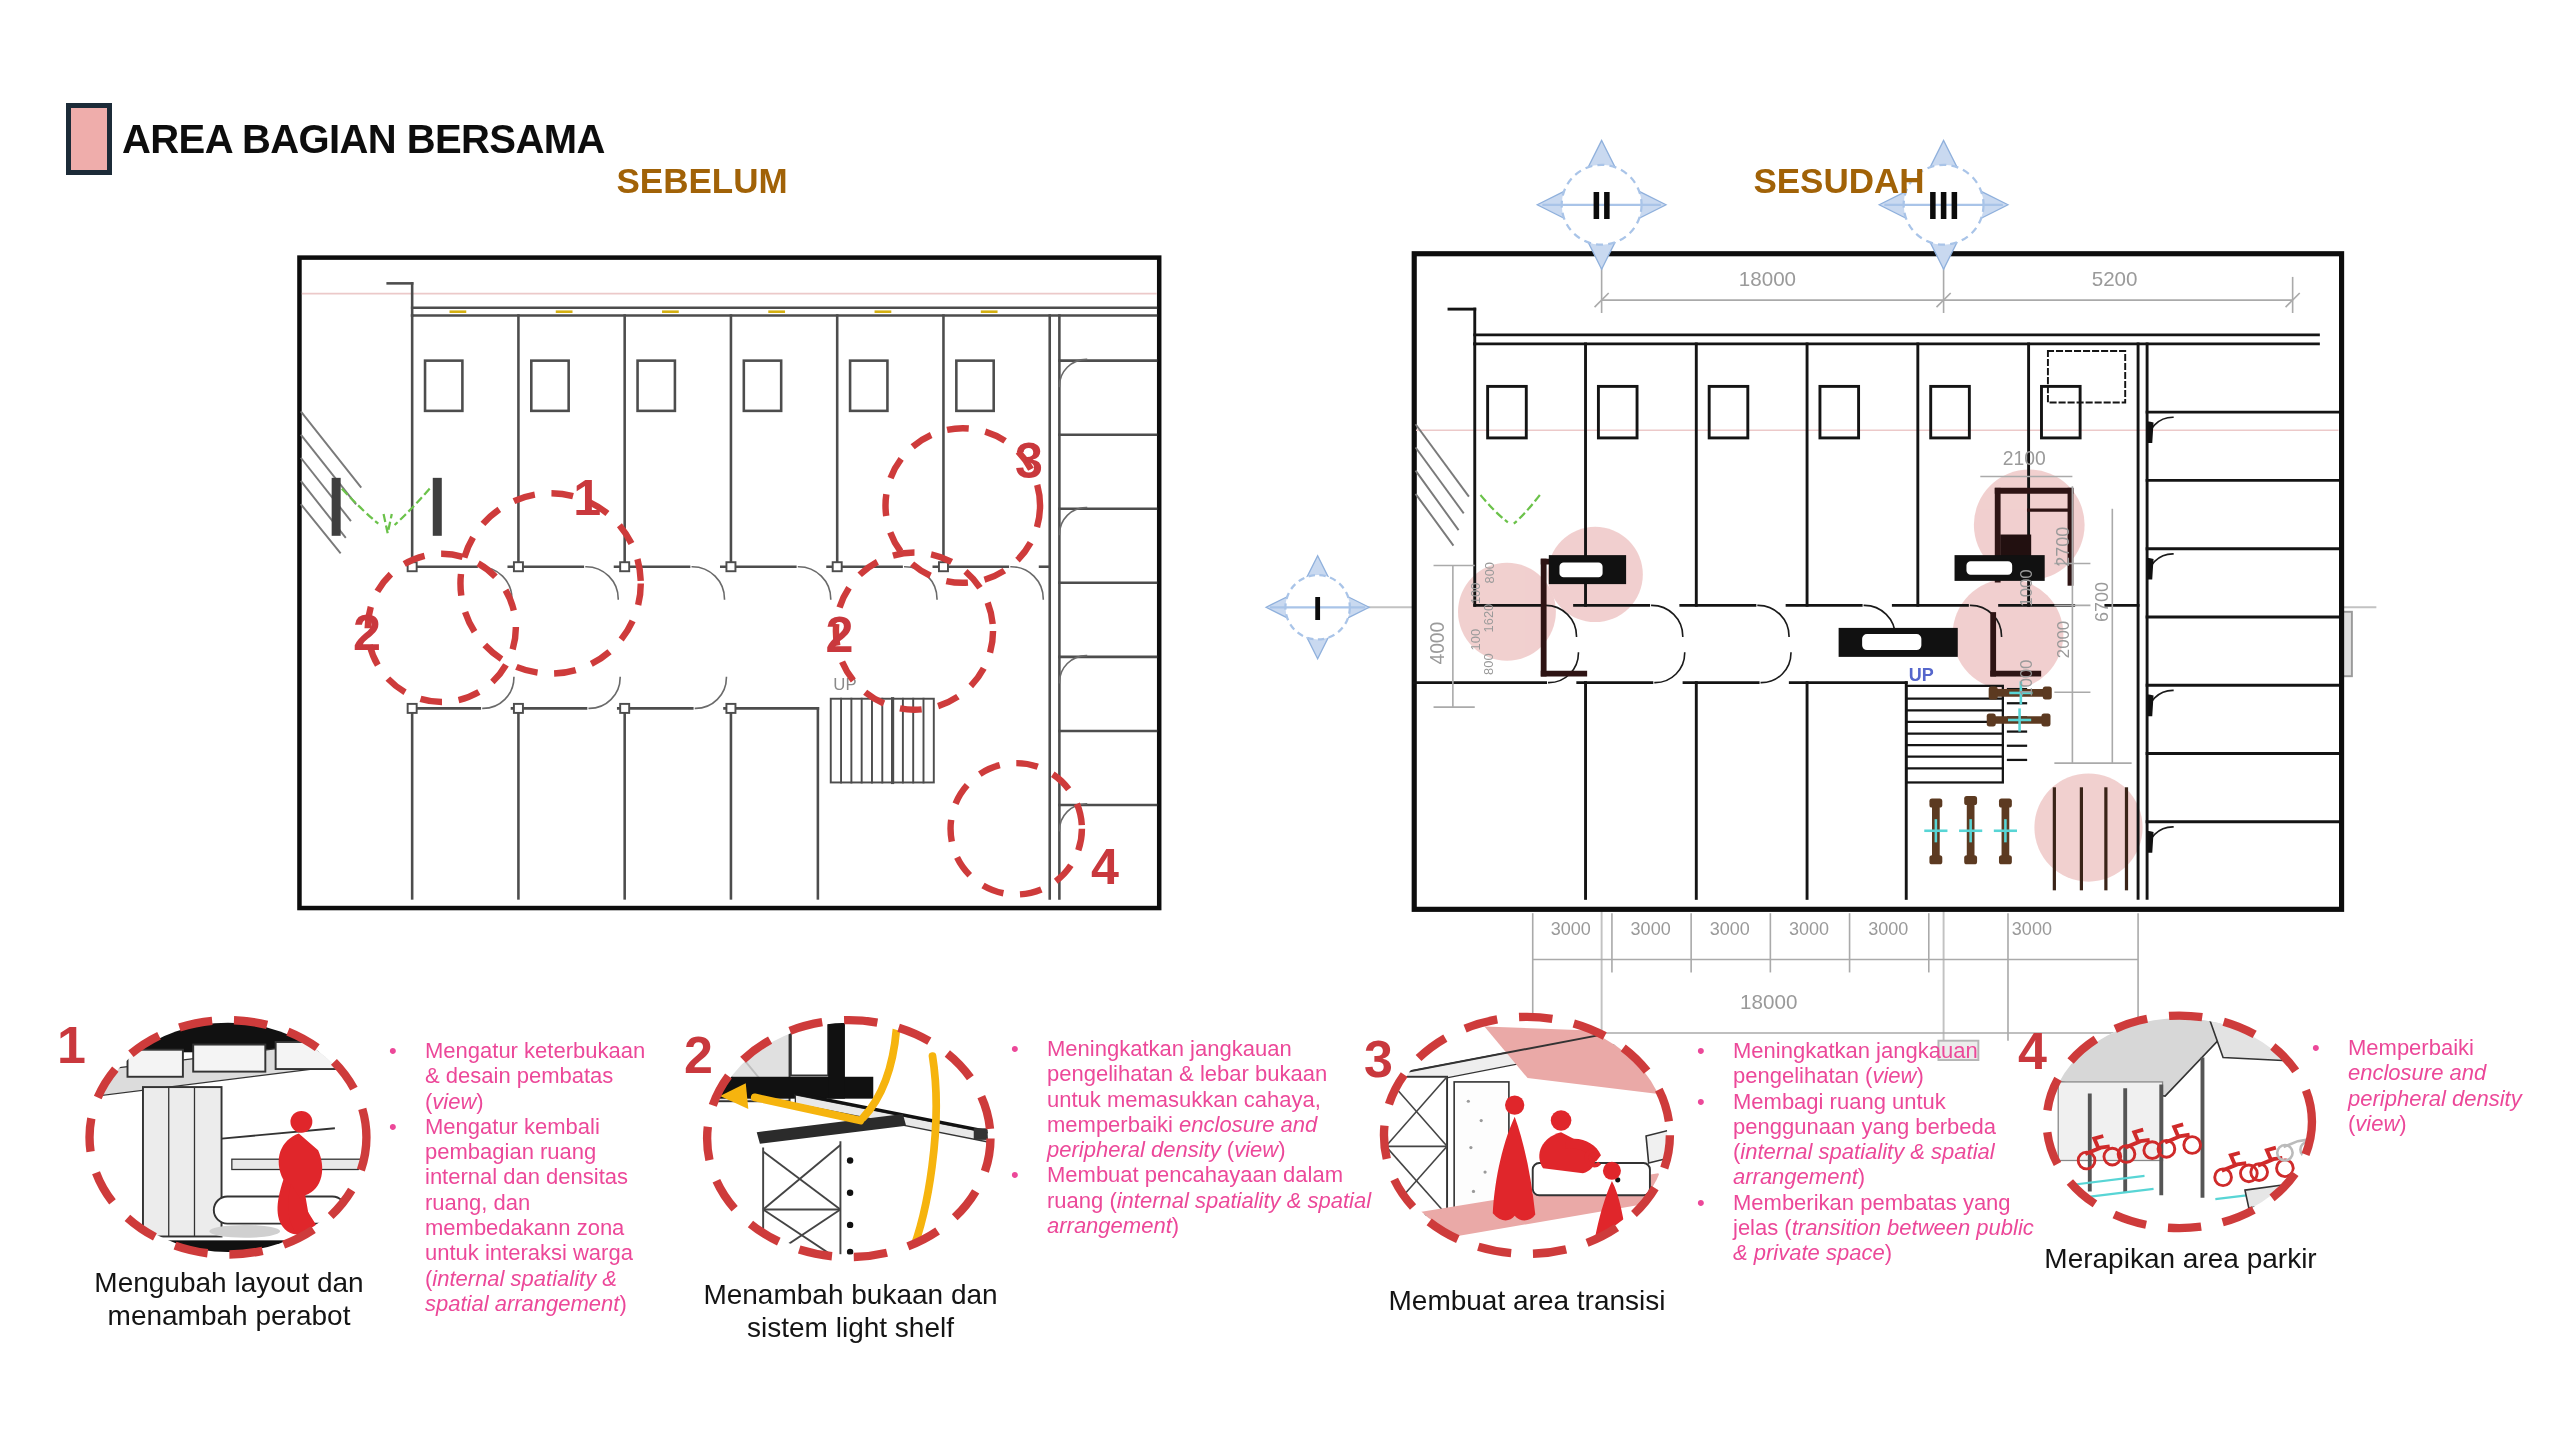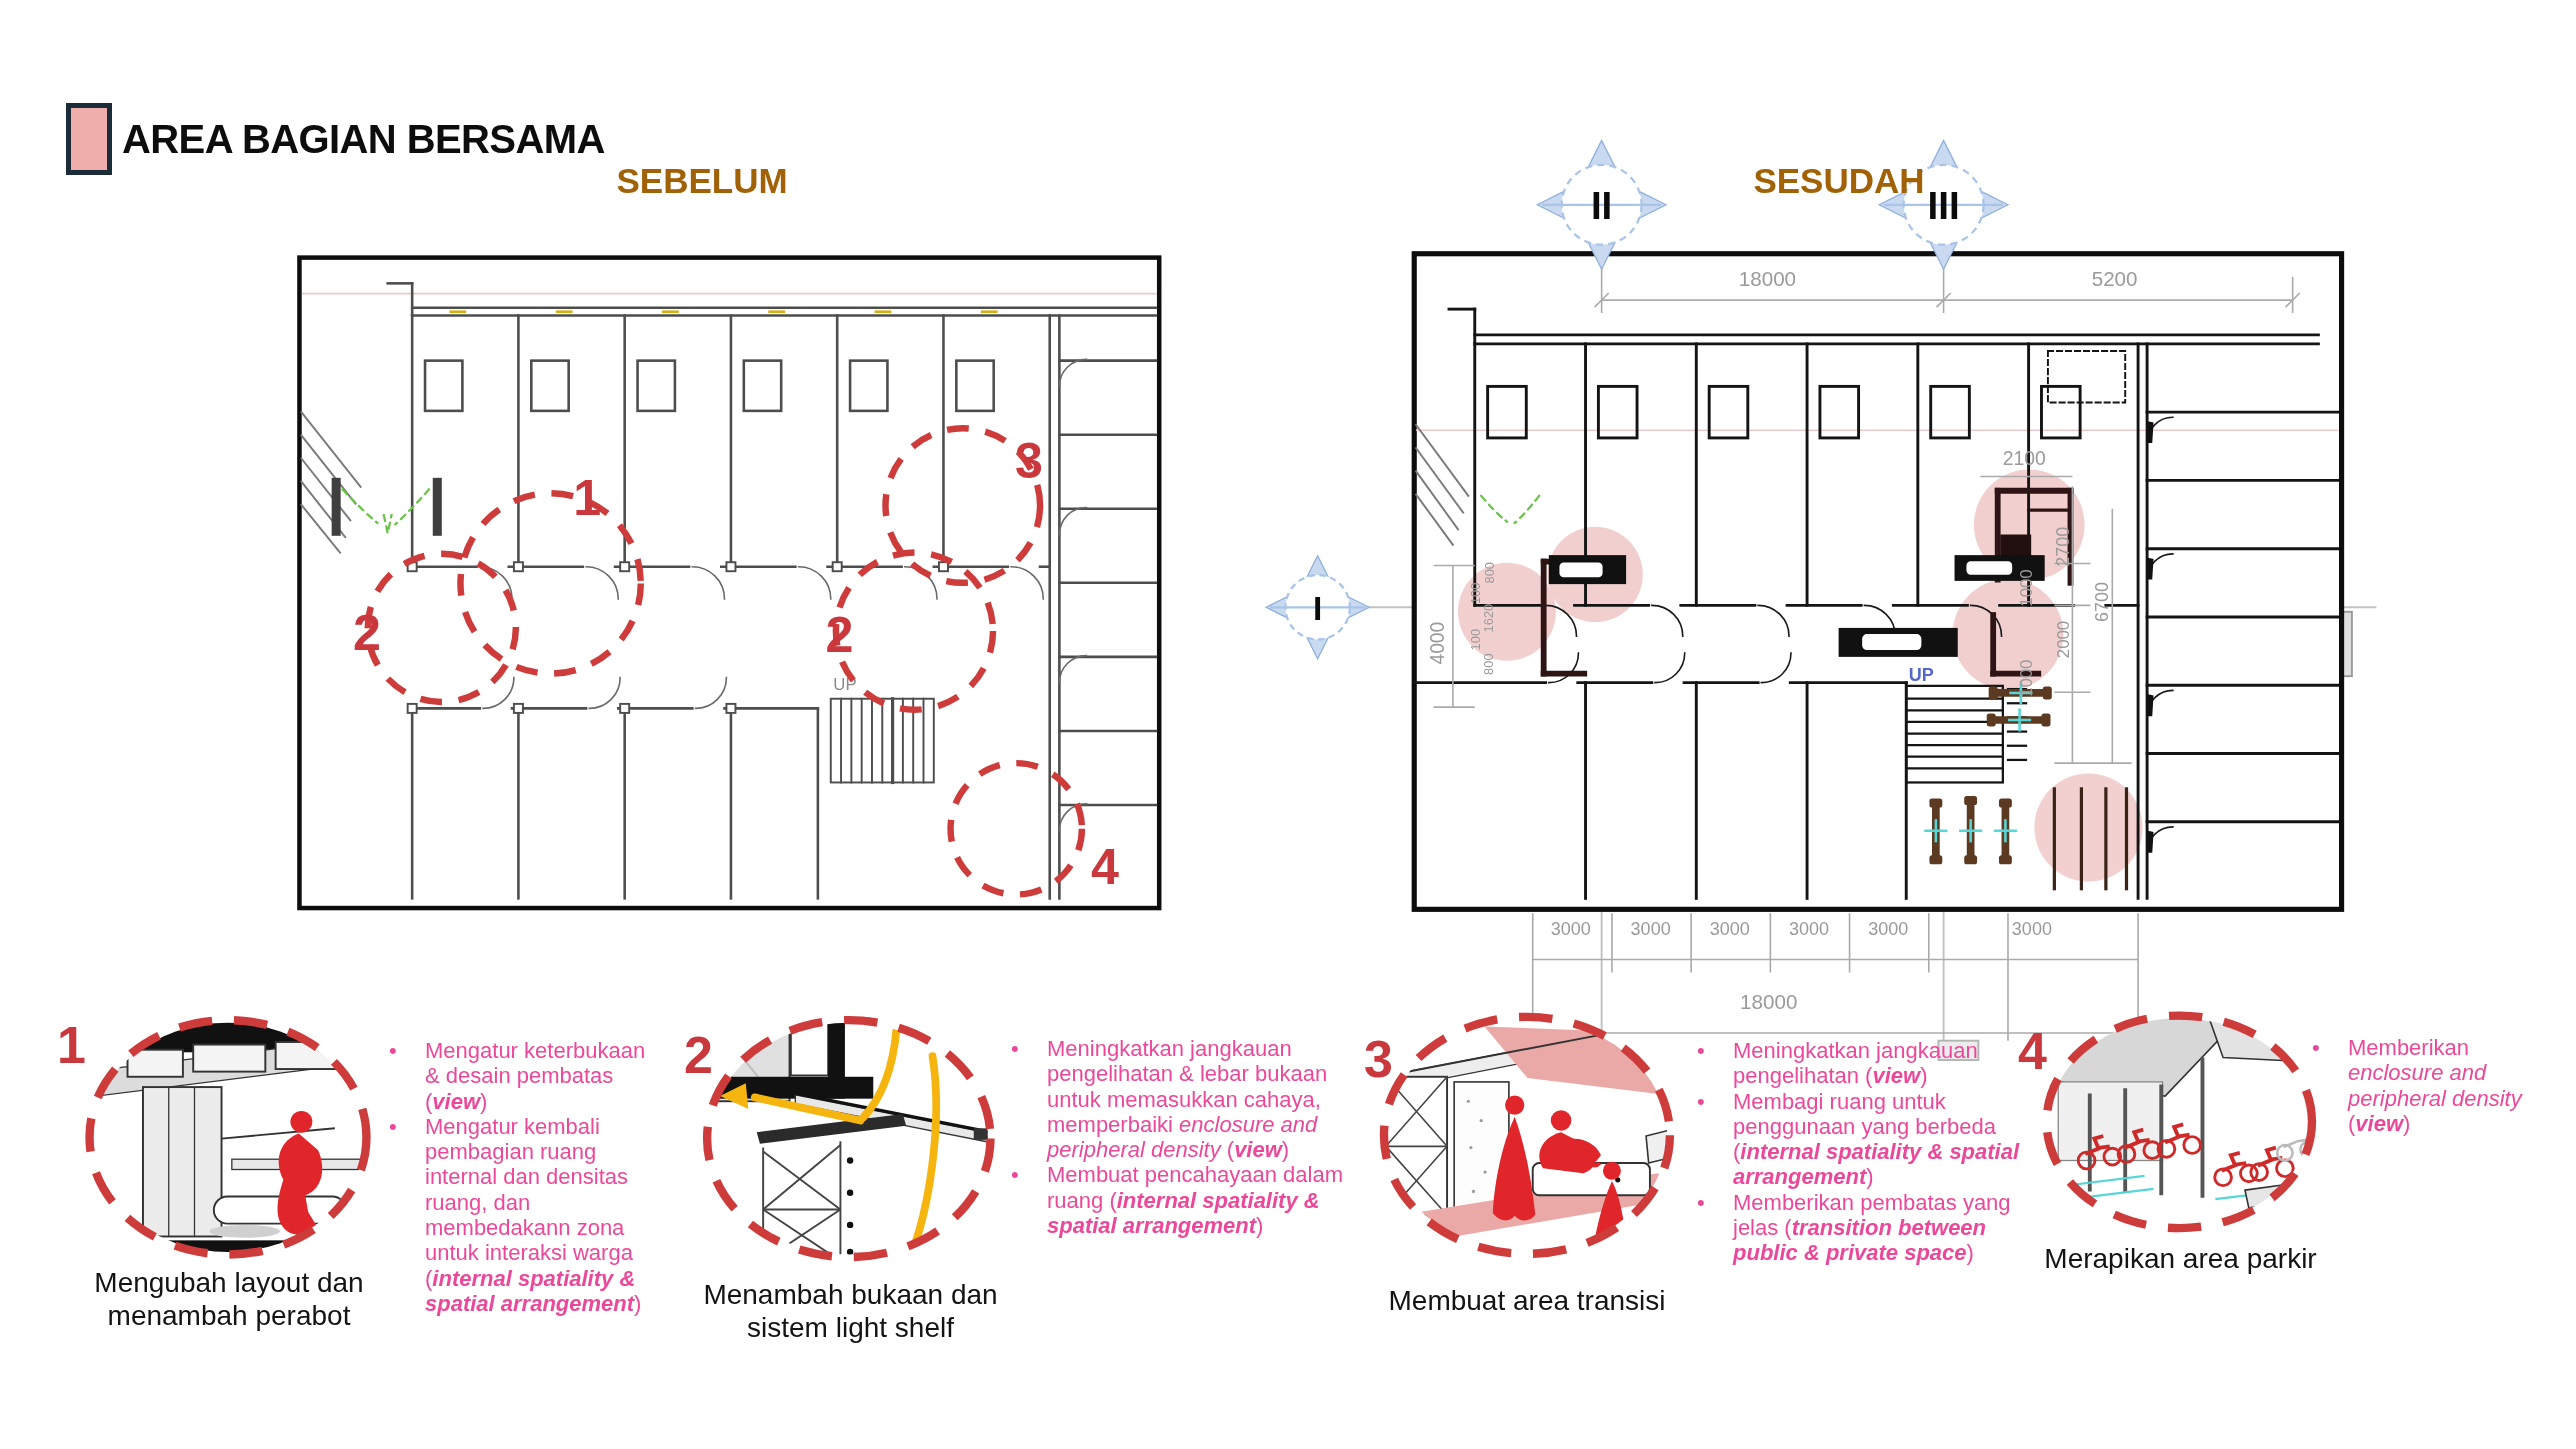--- a/index.html
+++ b/index.html
@@ -13,21 +13,21 @@
   
   .plan-title{font-size:35px;font-weight:800;text-align:center;color:#a16207;}
   #title-before{left:567px;top:161px;width:270px;}
   #title-after{left:1704px;top:161px;width:270px;}
   
   .item-number{font-size:52px;font-weight:800;color:#C9383D;line-height:1;}
   .item-title{font-size:28px;font-weight:400;text-align:center;line-height:1.18;color:#141414;}
   .bullets{list-style:none;margin:8px;padding:0;font-size:22px;line-height:1.15;color:#ec4899;}
   .bullets li{position:relative;padding-left:40px;margin:0;}
   .bullets li::before{content:"\2022";position:absolute;left:3.9px;top:0;font-size:22px;}
-  .bullets .b{font-weight:700;text-align:right;}
+  .bullets .b{font-weight:400;text-align:right;}
   .bullets .i{font-style:italic;}
   #num1{left:57px;top:1019px;}   #num2{left:684px;top:1029px;}
   #num3{left:1364px;top:1033px;} #num4{left:2018px;top:1025px;}
   #title1{left:70px;top:1266px;width:318px;}
   #title2{left:696px;top:1278px;width:309px;}
   #title3{left:1370px;top:1284px;width:314px;}
   #title4{left:2040px;top:1242px;width:281px;}
   #list1{left:377px;top:1030px;width:265px;}
   #list2{left:999px;top:1028px;width:372px;}
   #list3{left:1685px;top:1030px;width:361px;}
@@ -652,17 +652,17 @@
   <ul class="abs bullets" id="list2">
       <li><span>Meningkatkan jangkauan pengelihatan &amp; lebar bukaan untuk memasukkan cahaya, memperbaiki </span><span class="i">enclosure and peripheral density</span><span> (</span><span class="b i">view</span><span>)</span></li>
       <li><span>Membuat pencahayaan dalam ruang (</span><span class="b i">internal spatiality &amp; spatial arrangement</span><span>)</span></li>
     </ul>
   <ul class="abs bullets" id="list3">
       <li><span>Meningkatkan jangkauan pengelihatan (</span><span class="b i">view</span><span>)</span></li>
       <li><span>Membagi ruang untuk penggunaan yang berbeda (</span><span class="b i">internal spatiality &amp; spatial arrangement</span><span>)</span></li>
       <li><span>Memberikan pembatas yang jelas (</span><span class="b i">transition between public &amp; private space</span><span>)</span></li>
     </ul>
   <ul class="abs bullets" id="list4">
-      <li><span>Memberikan </span><span class="i">enclosure and peripheral density</span><span> (</span><span class="b i">view</span><span>)</span></li>
+      <li><span>Memperbaiki </span><span class="i">enclosure and peripheral density</span><span> (</span><span class="b i">view</span><span>)</span></li>
     </ul>
 
 </div>
 
 
 </body></html>

